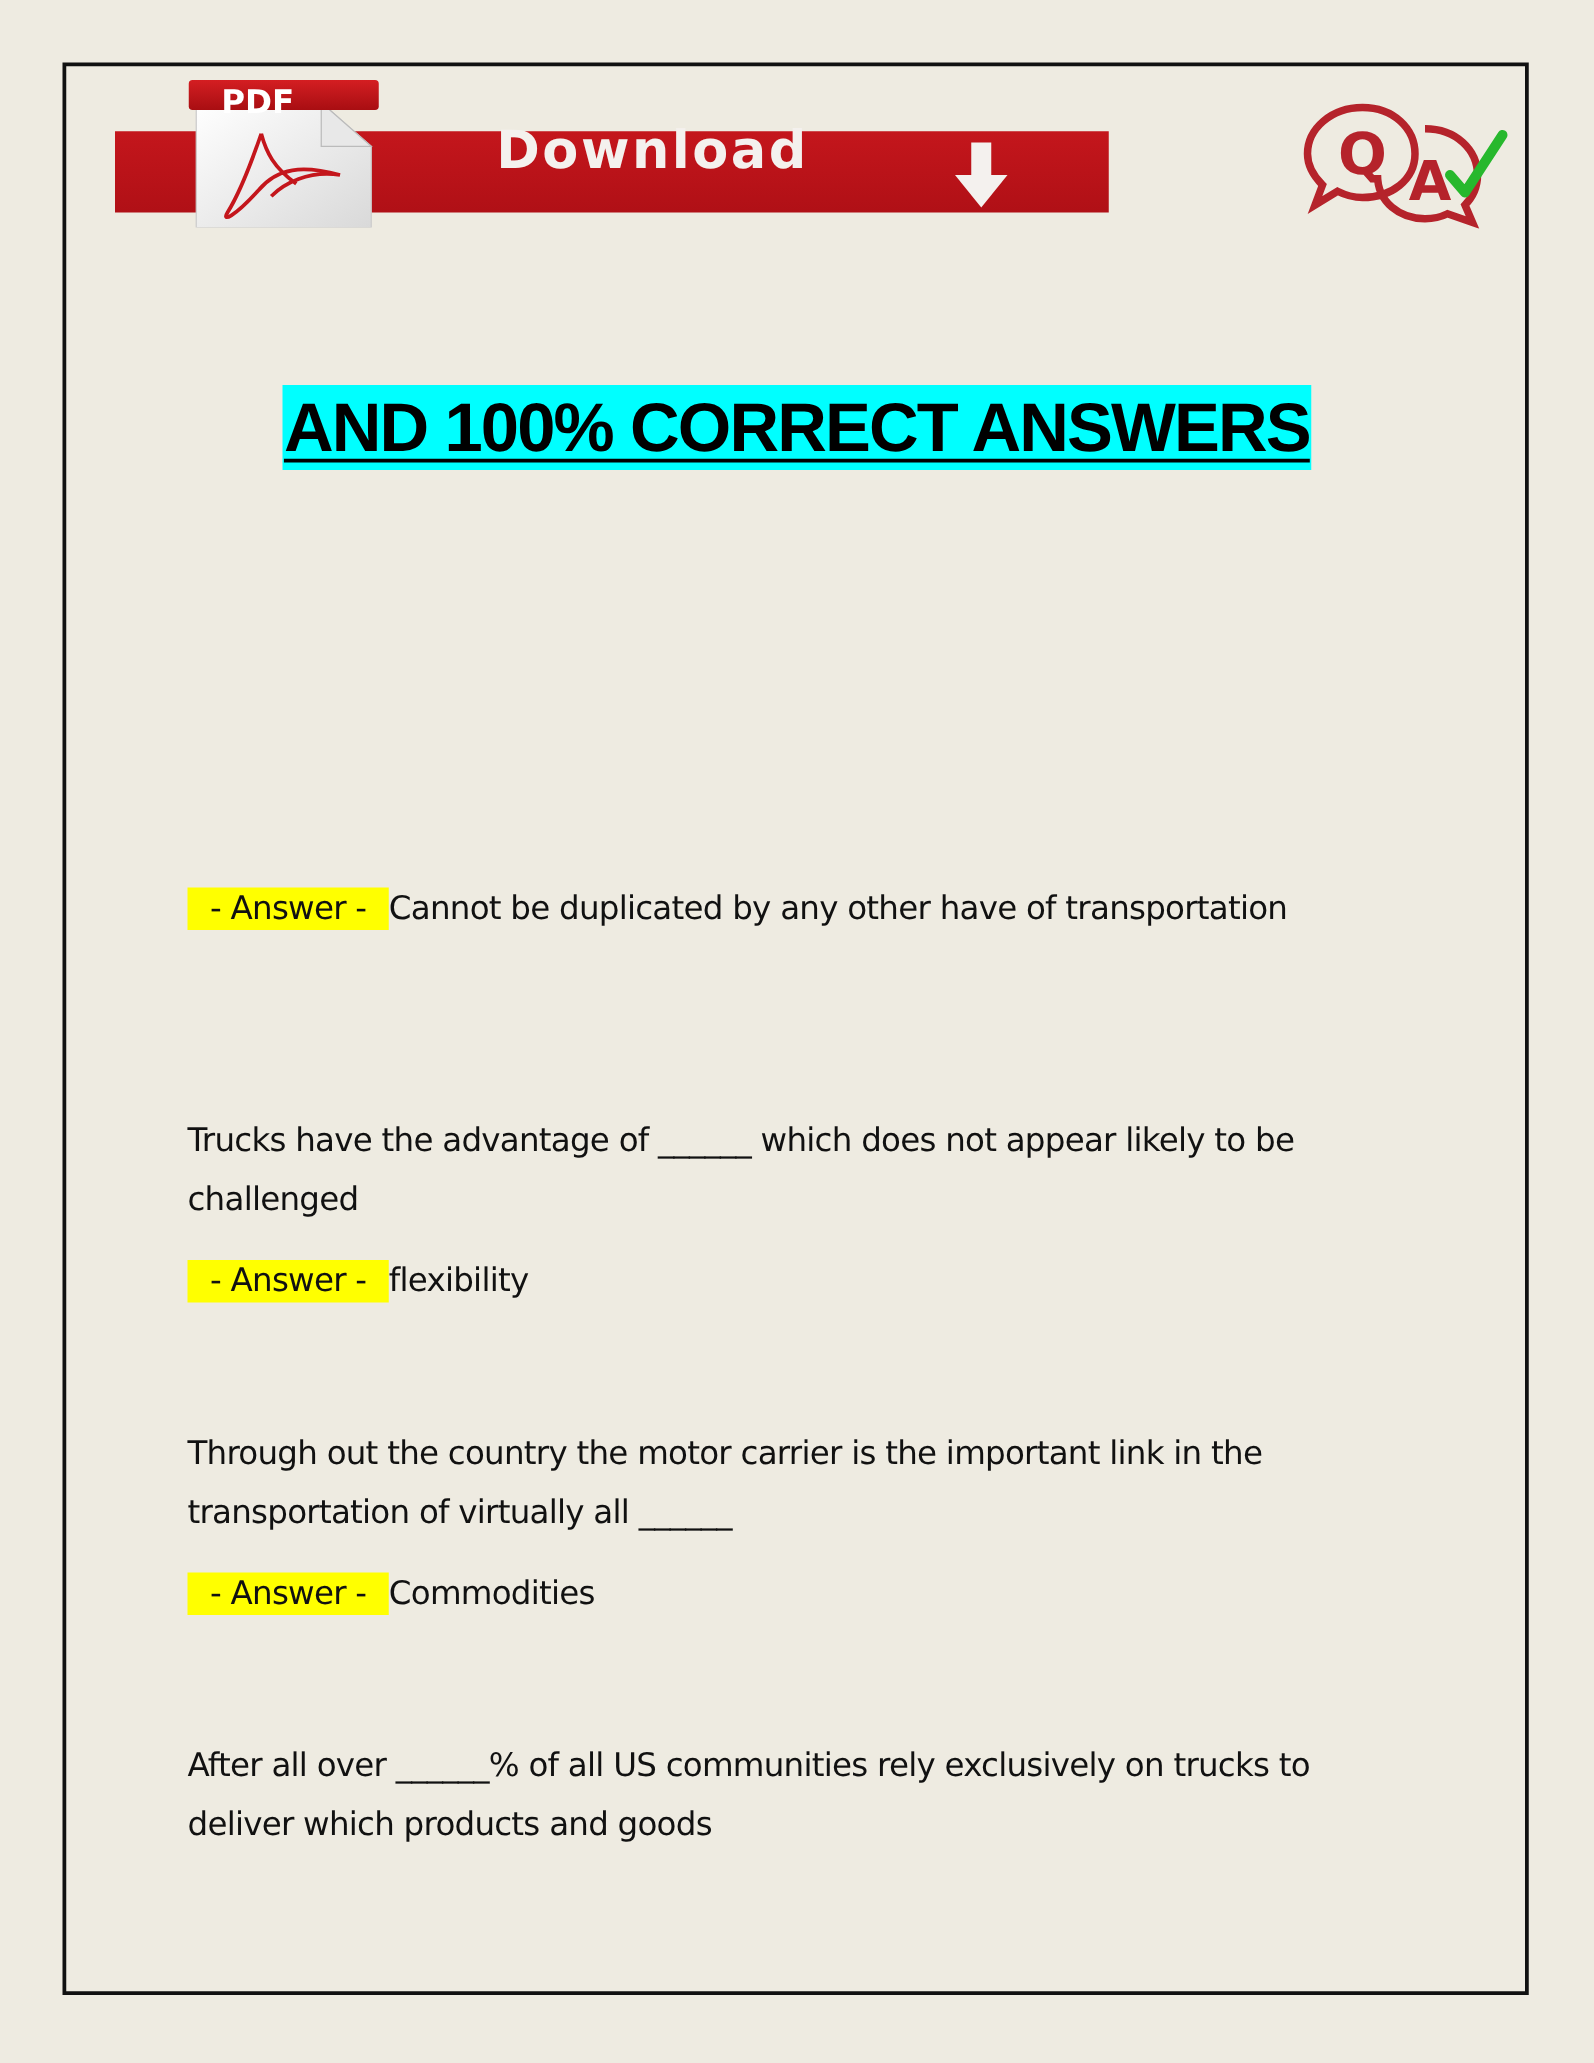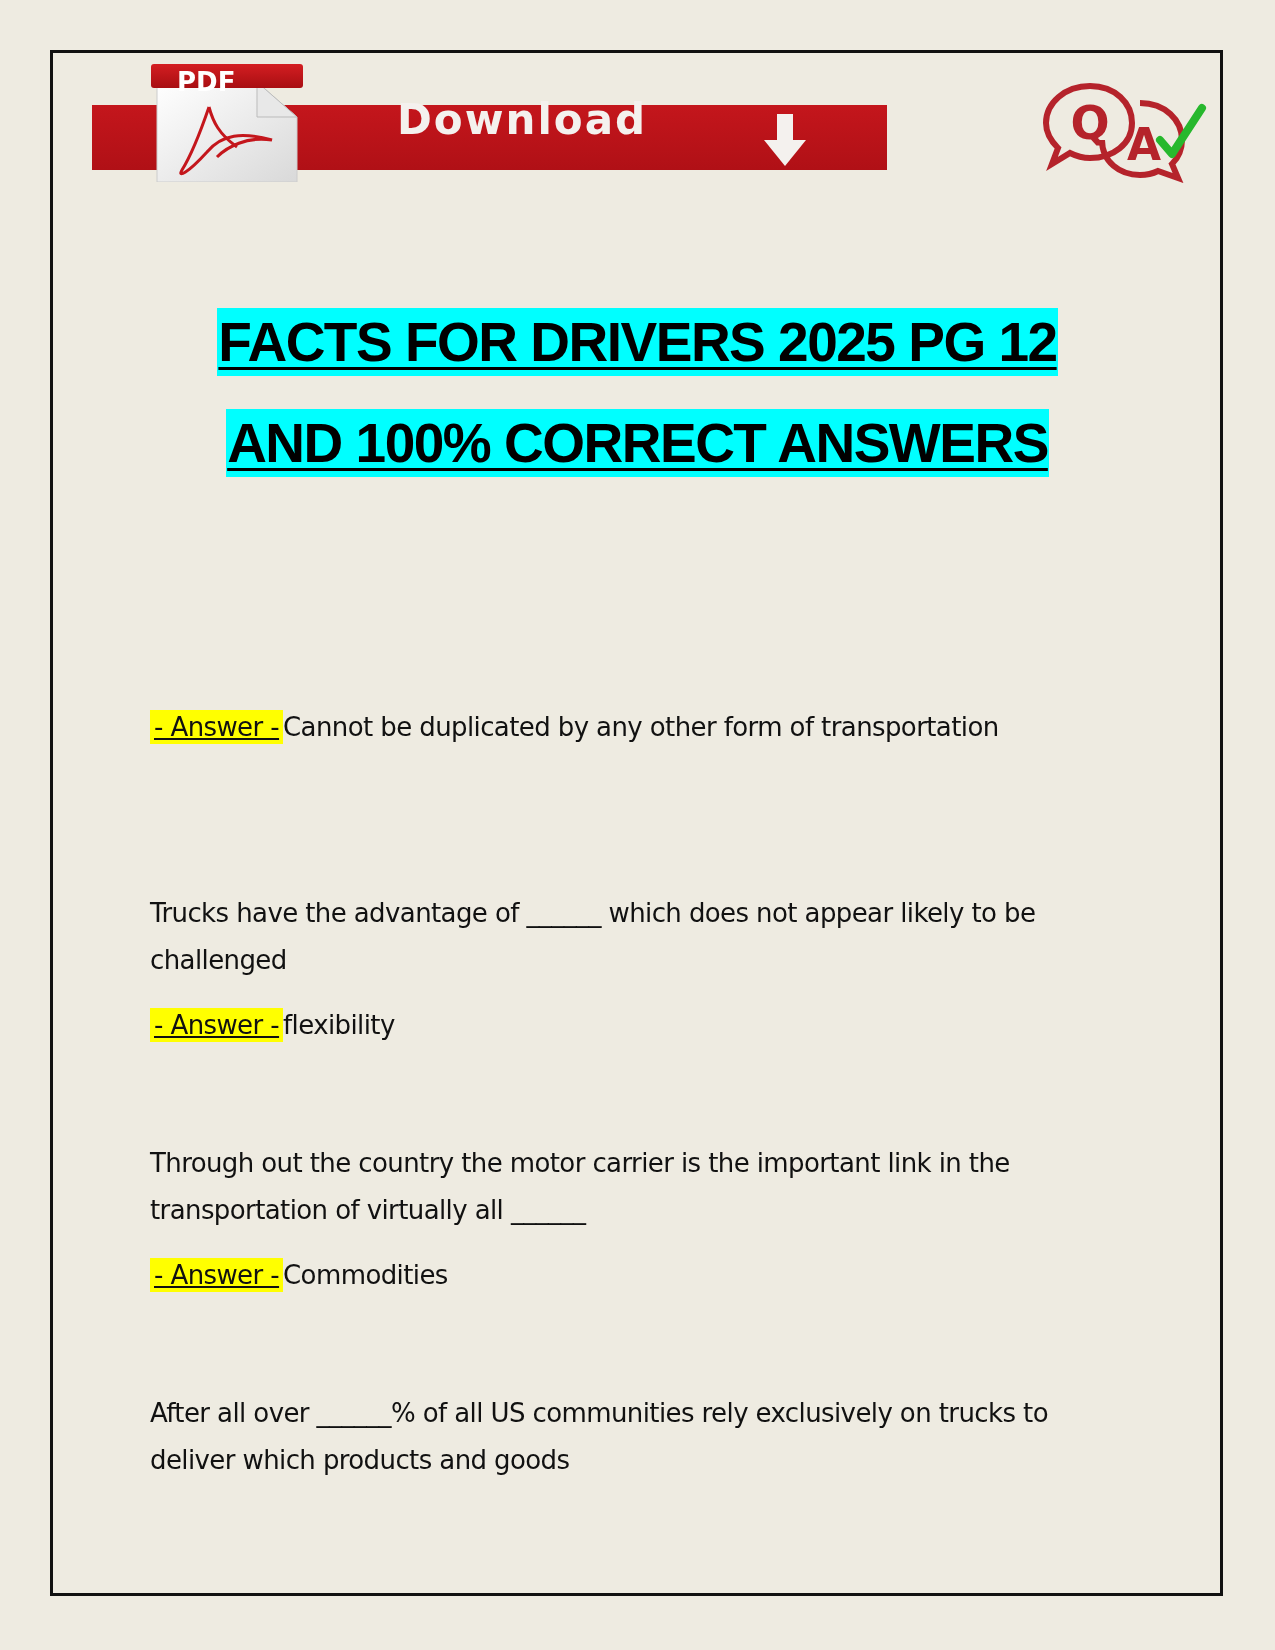--- a/index.html
+++ b/index.html
@@ -40,21 +40,21 @@
     display: inline-block; background: #00ffff; color: #000;
     font-family: "Liberation Sans", sans-serif; font-weight: bold;
     font-size: 55px; line-height: 68px; letter-spacing: -1.5px;
     text-decoration: underline; text-decoration-thickness: 3px; text-underline-offset: 6px;
     padding: 0 1px; margin-bottom: 33px;
   }
   
   .qa { position: absolute; left: 150px; width: 980px; font-family: "DejaVu Sans", sans-serif; font-size: 26px; color: #111; }
   .q-text { line-height: 47px; margin: 0; letter-spacing: -0.6px; }
   .a-line { margin-top: 20px; line-height: 42px; letter-spacing: -0.6px; }
-  .a-label { background: #ffff00; padding: 2px 4px; text-decoration: underline; }
+  .a-label { background: #ffff00; padding: 2px 18px; }
 </style>
 </head>
 <body>
 
 <div class="frame"></div>
 
 <div class="banner">
   <div class="banner-bar"></div>
   <div class="banner-text">Download</div>
   <svg class="banner-arrow" viewBox="0 0 50 56">
@@ -81,26 +81,25 @@
   <g fill="none" stroke="#b5232b" stroke-width="6">
     <path d="M50 8 C75 8 92 25 92 45 C92 66 73 80 50 80 C42 80 36 78 30 75 L12 86 L18 70 C10 62 6 54 6 45 C6 25 25 8 50 8 Z"></path>
     <path d="M100 25 C125 25 142 42 142 62 C142 72 138 80 132 86 L138 100 L118 93 C112 96 106 97 100 97 C80 97 62 84 62 62"></path>
   </g>
   <text x="50" y="61" text-anchor="middle" font-family="DejaVu Sans, sans-serif" font-weight="bold" font-size="46" fill="#b5232b">Q</text>
   <text x="104" y="82" text-anchor="middle" font-family="DejaVu Sans, sans-serif" font-weight="bold" font-size="44" fill="#b5232b">A</text>
   <path d="M120 62 L132 76 L162 30" fill="none" stroke="#27b82d" stroke-width="8" stroke-linecap="round" stroke-linejoin="round"></path>
 </svg>
 
 <div class="title-wrap">
-  <div><span class="title-line">FACTS FOR DRIVERS 2025 PG 12</span></div>
   <div><span class="title-line">AND 100% CORRECT ANSWERS</span></div>
 </div>
 
 <div class="qa" style="top:686px">
-  <div class="a-line"><span class="a-label">- Answer -</span><span>Cannot be duplicated by any other form of transportation</span></div>
+  <div class="a-line"><span class="a-label">- Answer -</span><span>Cannot be duplicated by any other have of transportation</span></div>
 </div>
 
 <div class="qa" style="top:890px">
   <p class="q-text">Trucks have the advantage of ______ which does not appear likely to be challenged</p>
   <div class="a-line"><span class="a-label">- Answer -</span><span>flexibility</span></div>
 </div>
 
 <div class="qa" style="top:1140px">
   <p class="q-text">Through out the country the motor carrier is the important link in the transportation of virtually all ______</p>
   <div class="a-line"><span class="a-label">- Answer -</span><span>Commodities</span></div>

